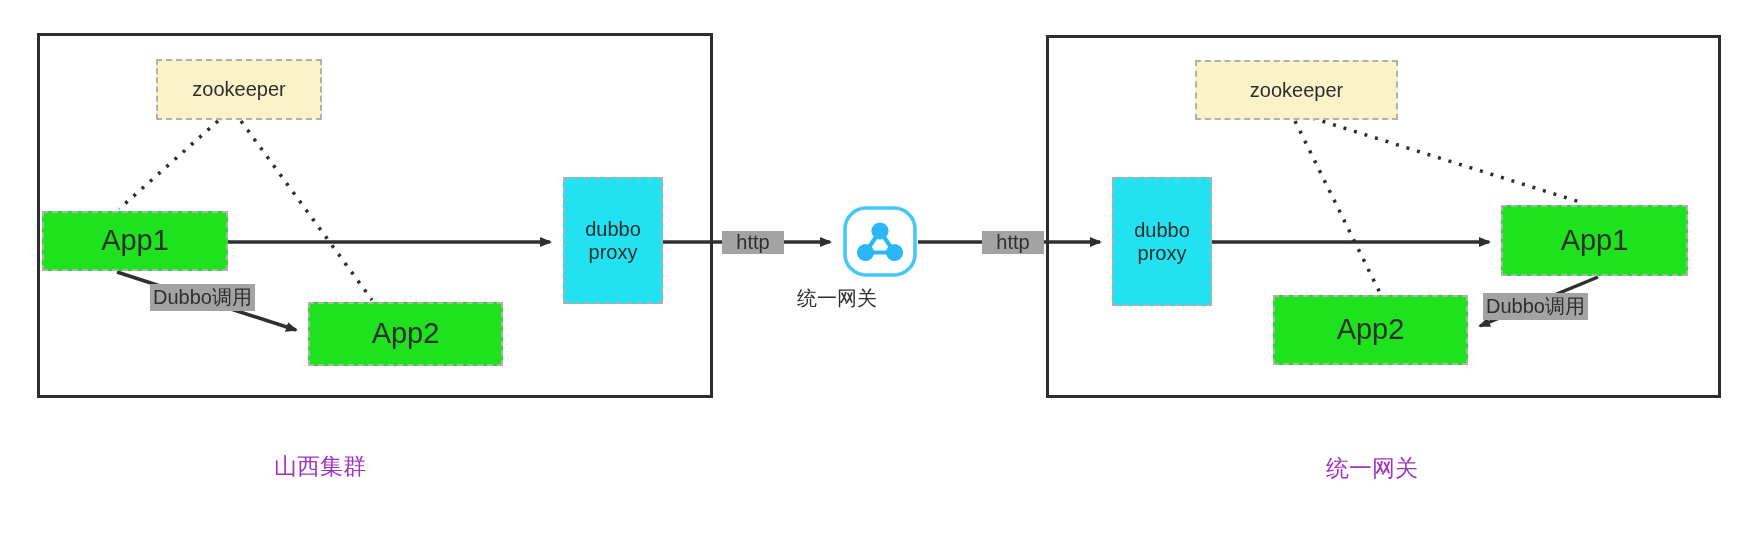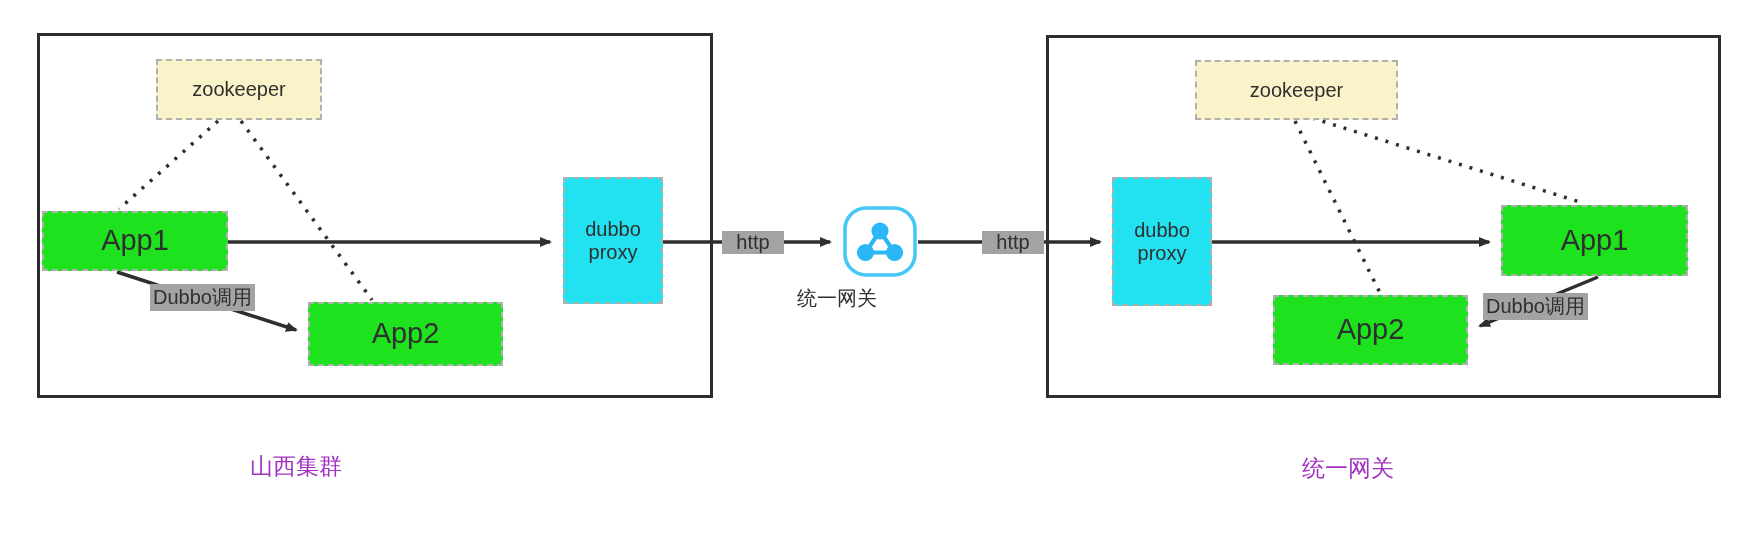--- a/index.html
+++ b/index.html
@@ -52,21 +52,21 @@
   #lbl-visit{left:380px;top:200px;width:170px;}
   #lbl-dubbo-left{left:150px;top:284px;}
   #lbl-http-left{left:722px;top:231px;width:56px;}
   #lbl-http-right{left:982px;top:231px;width:56px;}
   #lbl-gateway{left:782px;top:285px;width:110px;}
   #lbl-dubbo-right{left:1483px;top:293px;}
   .cluster-caption{
     position:absolute;
     font-size:23px;
     color:#a233c2;
-    text-align:left;
+    text-align:center;
     width:140px;
   }
   #caption-left{left:250px;top:451px;}
   #caption-right{left:1302px;top:453px;}
   #gateway{position:absolute;left:842px;top:205px;width:76px;height:73px;}
 </style>
 </head>
 <body>
 
 <div id="canvas">

